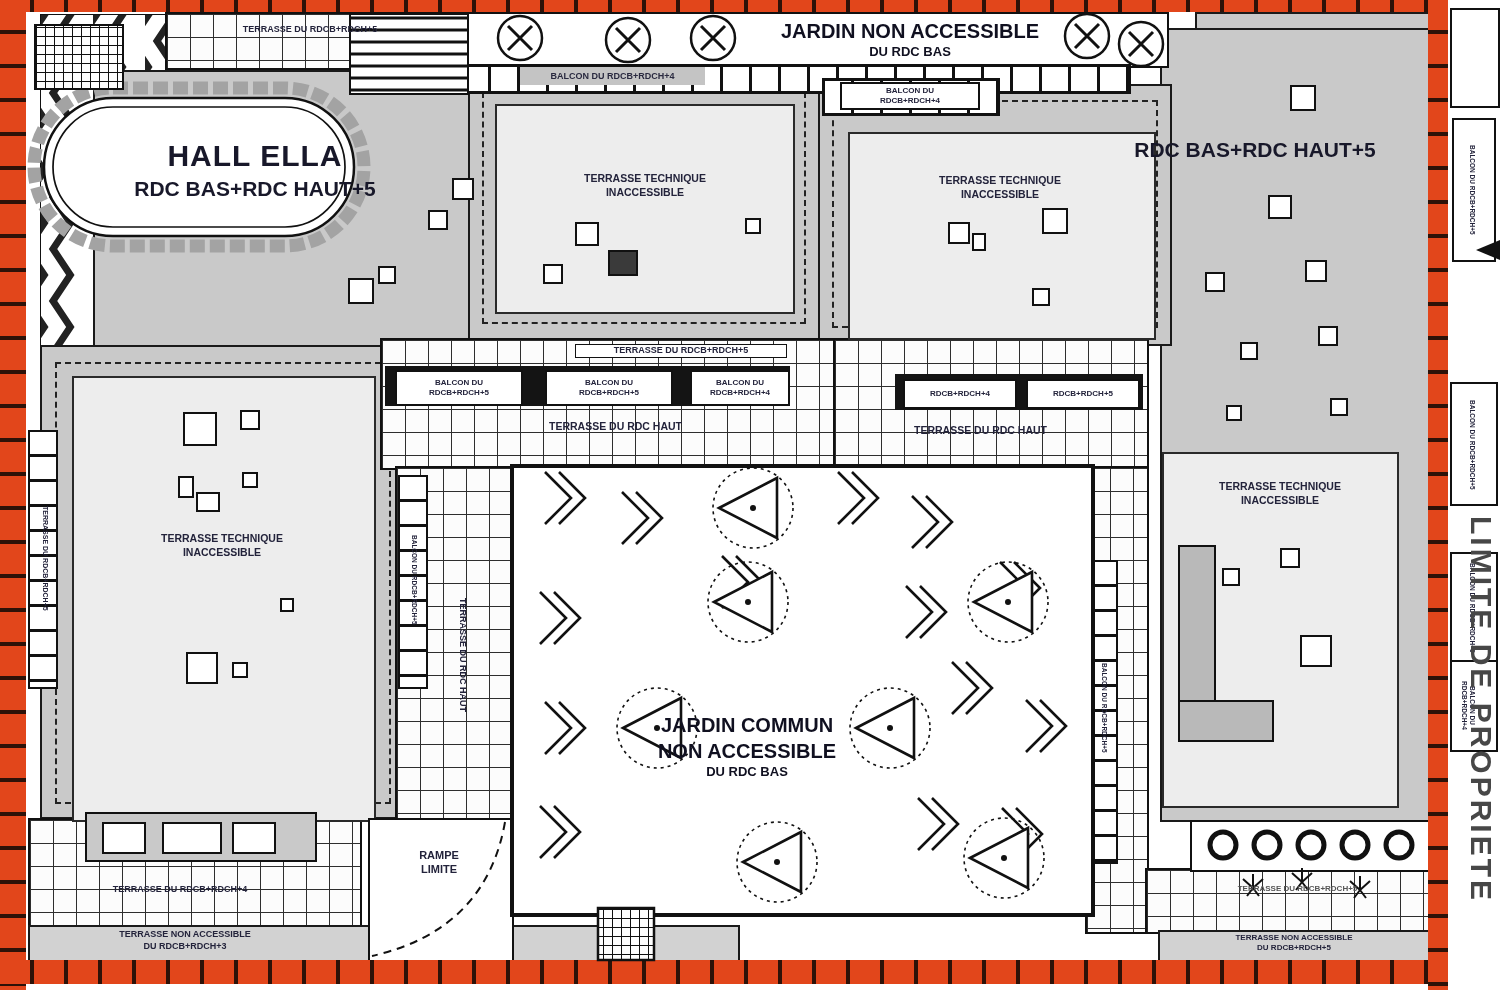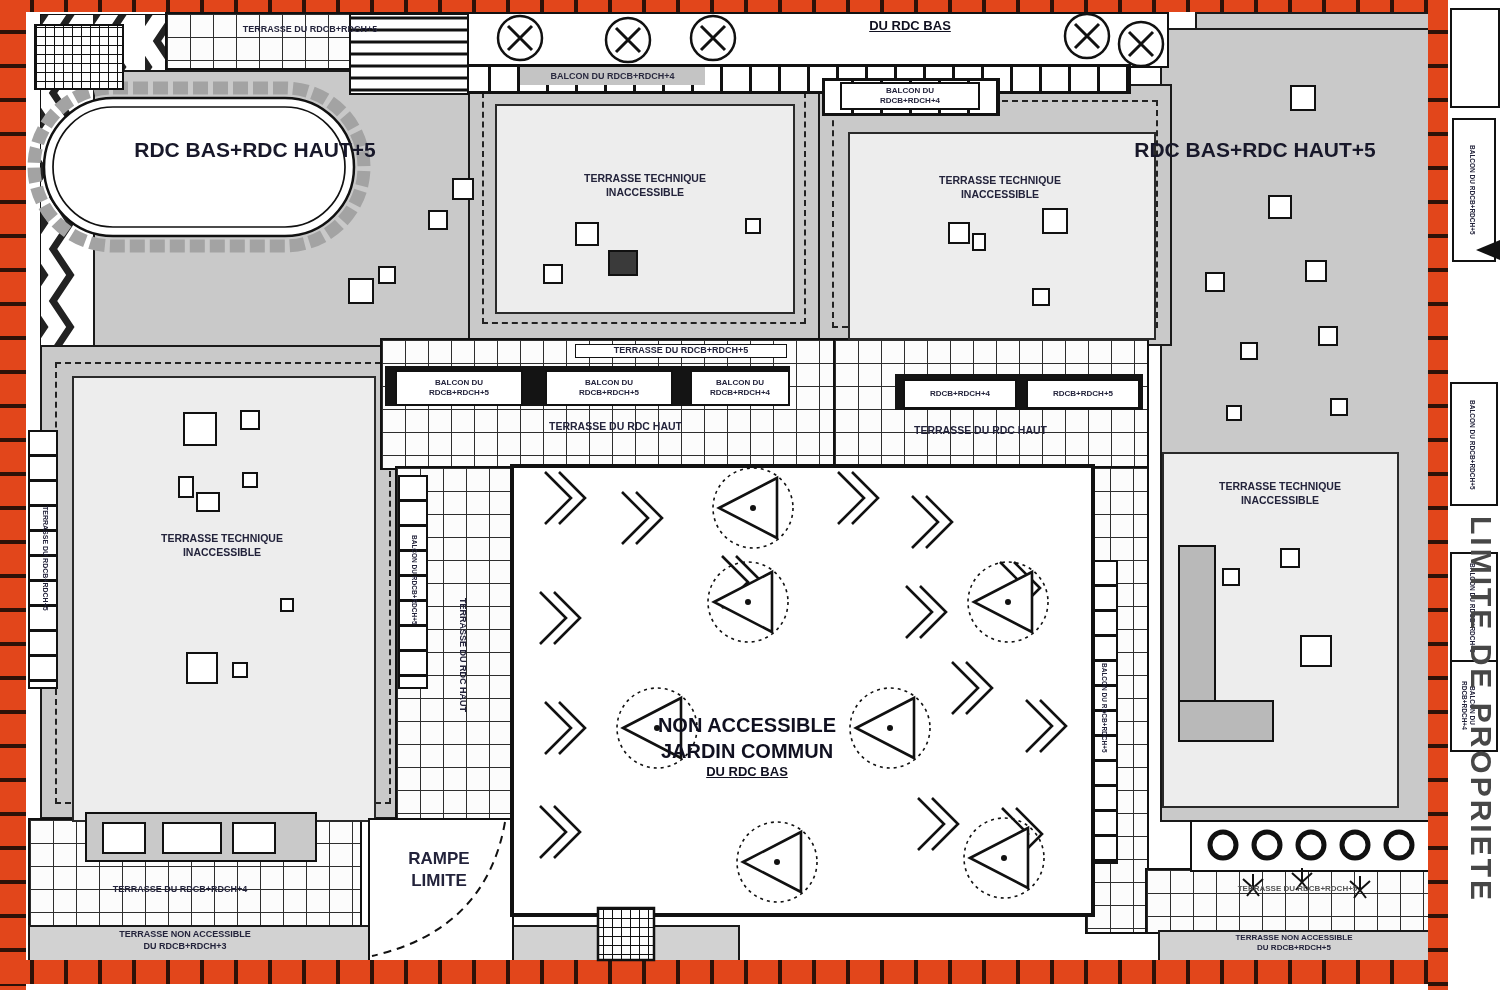--- a/index.html
+++ b/index.html
@@ -25,27 +25,27 @@
   .white{background:#fff;border:2px solid #111;}
   .rooms{background:#c9c9c9;border:2px solid #111;}
   .vent{position:absolute;background:#fff;border:2px solid #111;}
   .ventd{position:absolute;background:#3a3a3a;border:2px solid #111;}
   
   .lbl{position:absolute;font-weight:bold;text-align:center;line-height:1.3;color:#23233b;z-index:8;}
   .lbl span{display:block;}
   .hallname{font-size:30px;letter-spacing:1px;color:#18182a;}
   .halllev{font-size:21px;color:#18182a;}
   .big1{font-size:20px;color:#101020;}
-  .big2{font-size:13px;color:#101020;text-decoration:underline;}
+  .big2{font-size:13px;color:#101020;}
   .t10{font-size:10.5px;}
   .t9{font-size:9px;}
   .t8{font-size:8px;}
   .t7{font-size:7px;}
   .t65{font-size:6.5px;}
-  .t11{font-size:17px;}
+  .t11{font-size:11px;}
   .vert{writing-mode:vertical-rl;text-orientation:mixed;}
   .chipbox{position:absolute;background:#fff;border:2px solid #111;font-weight:bold;font-size:8px;
            text-align:center;color:#23233b;display:flex;flex-direction:column;justify-content:center;line-height:1.2;z-index:7;}
   .chiplite{position:absolute;background:#c4c4c4;font-weight:bold;font-size:9px;text-align:center;
             color:#2a2a40;line-height:18px;z-index:7;}
   .limite{position:absolute;writing-mode:vertical-rl;font-size:30px;font-weight:bold;color:#474747;
           letter-spacing:3px;text-align:center;z-index:9;}
   svg{display:block;}
   .overlay{position:absolute;left:0;top:0;z-index:5;pointer-events:none;}
 </style>
@@ -256,33 +256,35 @@
     <path d="M505 822 Q486 930 372 956" fill="none" stroke="#111" stroke-width="2" stroke-dasharray="8 6"></path>
 
     <path d="M1476 250 L1500 240 L1500 260 Z" fill="#111"></path>
   </svg>
 
   <div class="lbl t9" style="left:190px;top:24px;width:240px;">
     <span>TERRASSE DU RDCB+RDCH+5</span>
   </div>
 
   <div class="lbl" style="left:760px;top:18px;width:300px;">
+    <span class="big1">JARDIN NON ACCESSIBLE</span>
     <span class="big2">DU RDC BAS</span>
   </div>
 
   <div class="chiplite" style="left:520px;top:67px;width:185px;height:18px;">
     <span>BALCON DU RDCB+RDCH+4</span>
   </div>
 
   <div class="chipbox t7" style="left:840px;top:82px;width:136px;height:24px;">
     <span>BALCON DU</span>
     <span>RDCB+RDCH+4</span>
   </div>
 
   <div class="lbl" style="left:115px;top:136px;width:280px;">
+    <span class="hallname">HALL ELLA</span>
     <span class="halllev">RDC BAS+RDC HAUT+5</span>
   </div>
 
   <div class="lbl" style="left:1115px;top:136px;width:280px;">
     <span class="halllev">RDC BAS+RDC HAUT+5</span>
   </div>
 
   <div class="lbl t10" style="left:520px;top:172px;width:250px;">
     <span>TERRASSE TECHNIQUE</span>
     <span>INACCESSIBLE</span>
@@ -339,22 +341,22 @@
     <span style="display:inline;">BALCON DU RDCB+RDCH+5</span>
   </div>
   <div class="lbl t65 vert" style="left:1092px;top:568px;width:16px;height:280px;">
     <span style="display:inline;">BALCON DU RDCB+RDCH+5</span>
   </div>
   <div class="lbl t7 vert" style="left:32px;top:436px;width:18px;height:245px;">
     <span style="display:inline;">TERRASSE DU RDCB+RDCH+5</span>
   </div>
 
   <div class="lbl" style="left:597px;top:712px;width:300px;">
+    <span class="big1">JARDIN COMMUN</span>
     <span class="big1">NON ACCESSIBLE</span>
-    <span class="big1">JARDIN COMMUN</span>
     <span class="big2">DU RDC BAS</span>
   </div>
 
   <div class="lbl t11" style="left:378px;top:848px;width:122px;">
     <span>RAMPE</span>
     <span>LIMITE</span>
   </div>
 
   <div class="lbl t9" style="left:70px;top:884px;width:220px;">
     <span>TERRASSE DU RDCB+RDCH+4</span>

